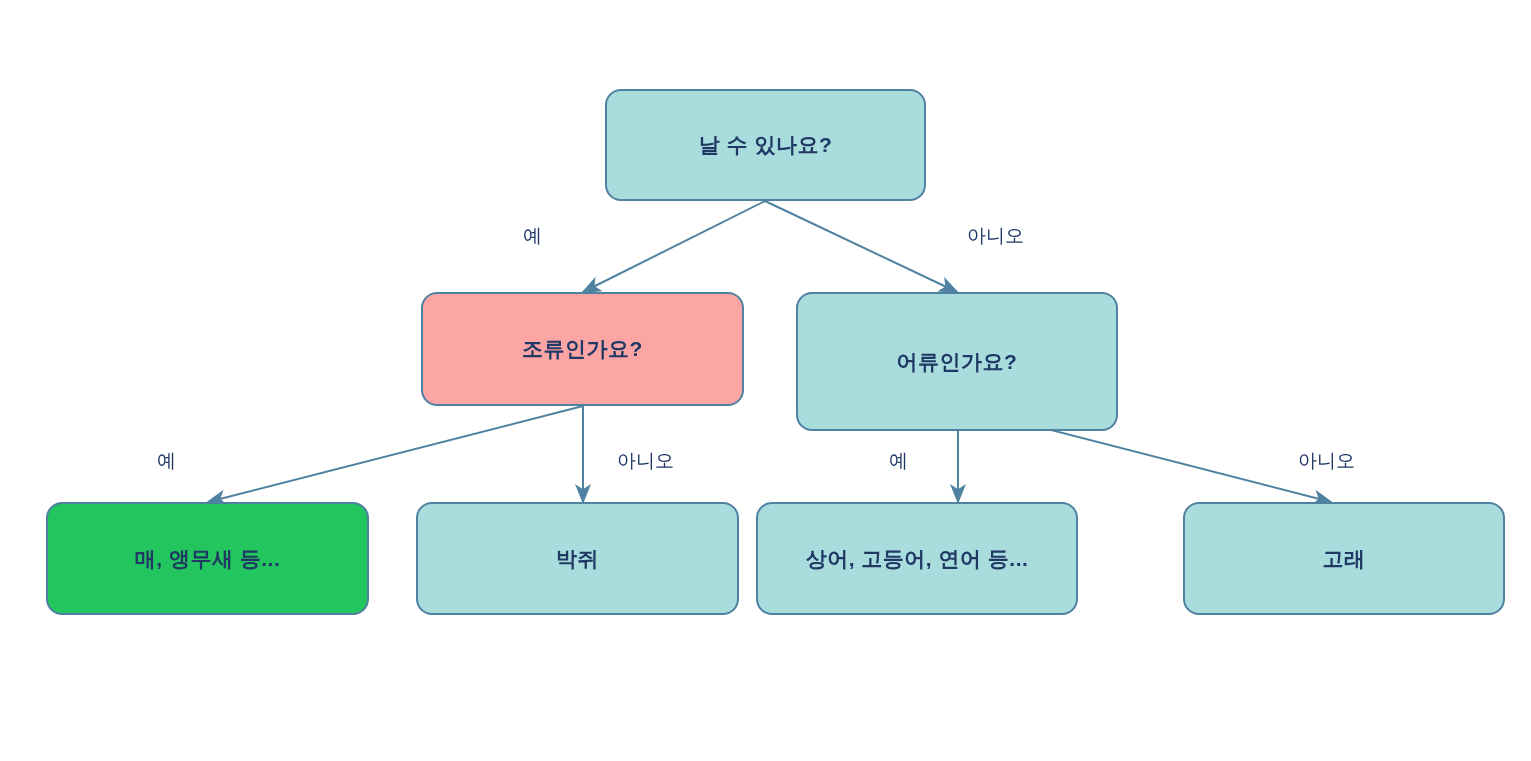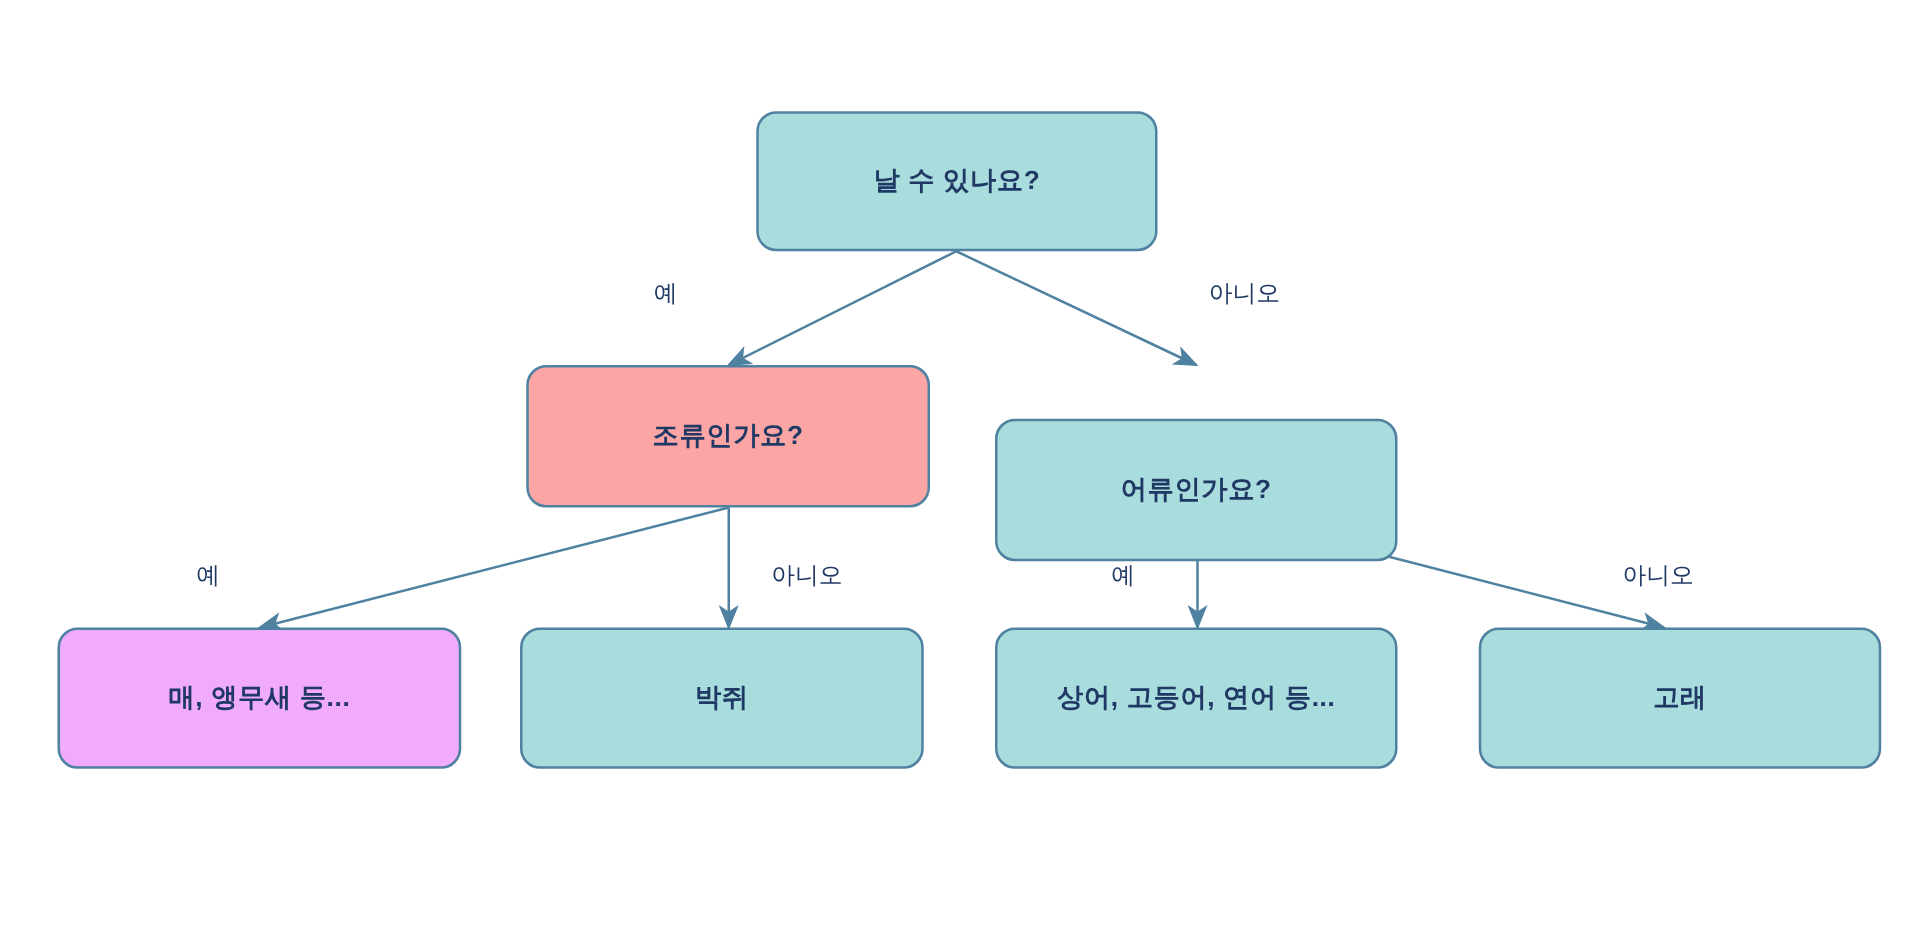--- a/index.html
+++ b/index.html
@@ -73,30 +73,30 @@
       </g>
   </svg>
 
   <div id="nodes-group">
       <div class="node" style="left: 605px; top: 89px; width: 321px; height: 112px; background: rgb(169, 220, 221); border-color: rgb(79, 129, 160); color: rgb(31, 56, 100);">
         <span>날 수 있나요?</span>
       </div>
       <div class="node" style="left: 421px; top: 292px; width: 323px; height: 114px; background: #fca5a5; border-color: rgb(79, 129, 160); color: rgb(31, 56, 100);">
         <span>조류인가요?</span>
       </div>
-      <div class="node" style="left: 796px; top: 292px; width: 322px; height: 114px; background: rgb(169, 220, 221); border-color: rgb(79, 129, 160); color: rgb(31, 56, 100); margin-top: 43px;">
+      <div class="node" style="left: 796px; top: 292px; width: 322px; height: 139px; background: rgb(169, 220, 221); border-color: rgb(79, 129, 160); color: rgb(31, 56, 100);">
         <span>어류인가요?</span>
       </div>
-      <div class="node" style="left: 46px; top: 502px; width: 323px; height: 113px; background: #f0abfc; border-color: rgb(79, 129, 160); color: rgb(31, 56, 100);">
+      <div class="node" style="left: 46px; top: 502px; width: 323px; height: 113px; background: #22c55e; border-color: rgb(79, 129, 160); color: rgb(31, 56, 100);">
         <span>매, 앵무새 등...</span>
       </div>
       <div class="node" style="left: 416px; top: 502px; width: 323px; height: 113px; background: rgb(169, 220, 221); border-color: rgb(79, 129, 160); color: rgb(31, 56, 100);">
         <span>박쥐</span>
       </div>
-      <div class="node" style="left: 796px; top: 502px; width: 322px; height: 113px; background: rgb(169, 220, 221); border-color: rgb(79, 129, 160); color: rgb(31, 56, 100);">
+      <div class="node" style="left: 756px; top: 502px; width: 322px; height: 113px; background: rgb(169, 220, 221); border-color: rgb(79, 129, 160); color: rgb(31, 56, 100);">
         <span>상어, 고등어, 연어 등...</span>
       </div>
       <div class="node" style="left: 1170px; top: 502px; width: 322px; height: 113px; background: rgb(169, 220, 221); border-color: rgb(79, 129, 160); color: rgb(31, 56, 100); margin-left: 13px;">
         <span>고래</span>
       </div>
     </div>
   <div id="labels-group">
       <div class="edge-label" style="left: 523px; top: 226px; color: rgb(31, 56, 100);">예</div>
       <div class="edge-label" style="left: 967px; top: 226px; color: rgb(31, 56, 100);">아니오</div>
       <div class="edge-label" style="left: 157px; top: 451px; color: rgb(31, 56, 100);">예</div>

